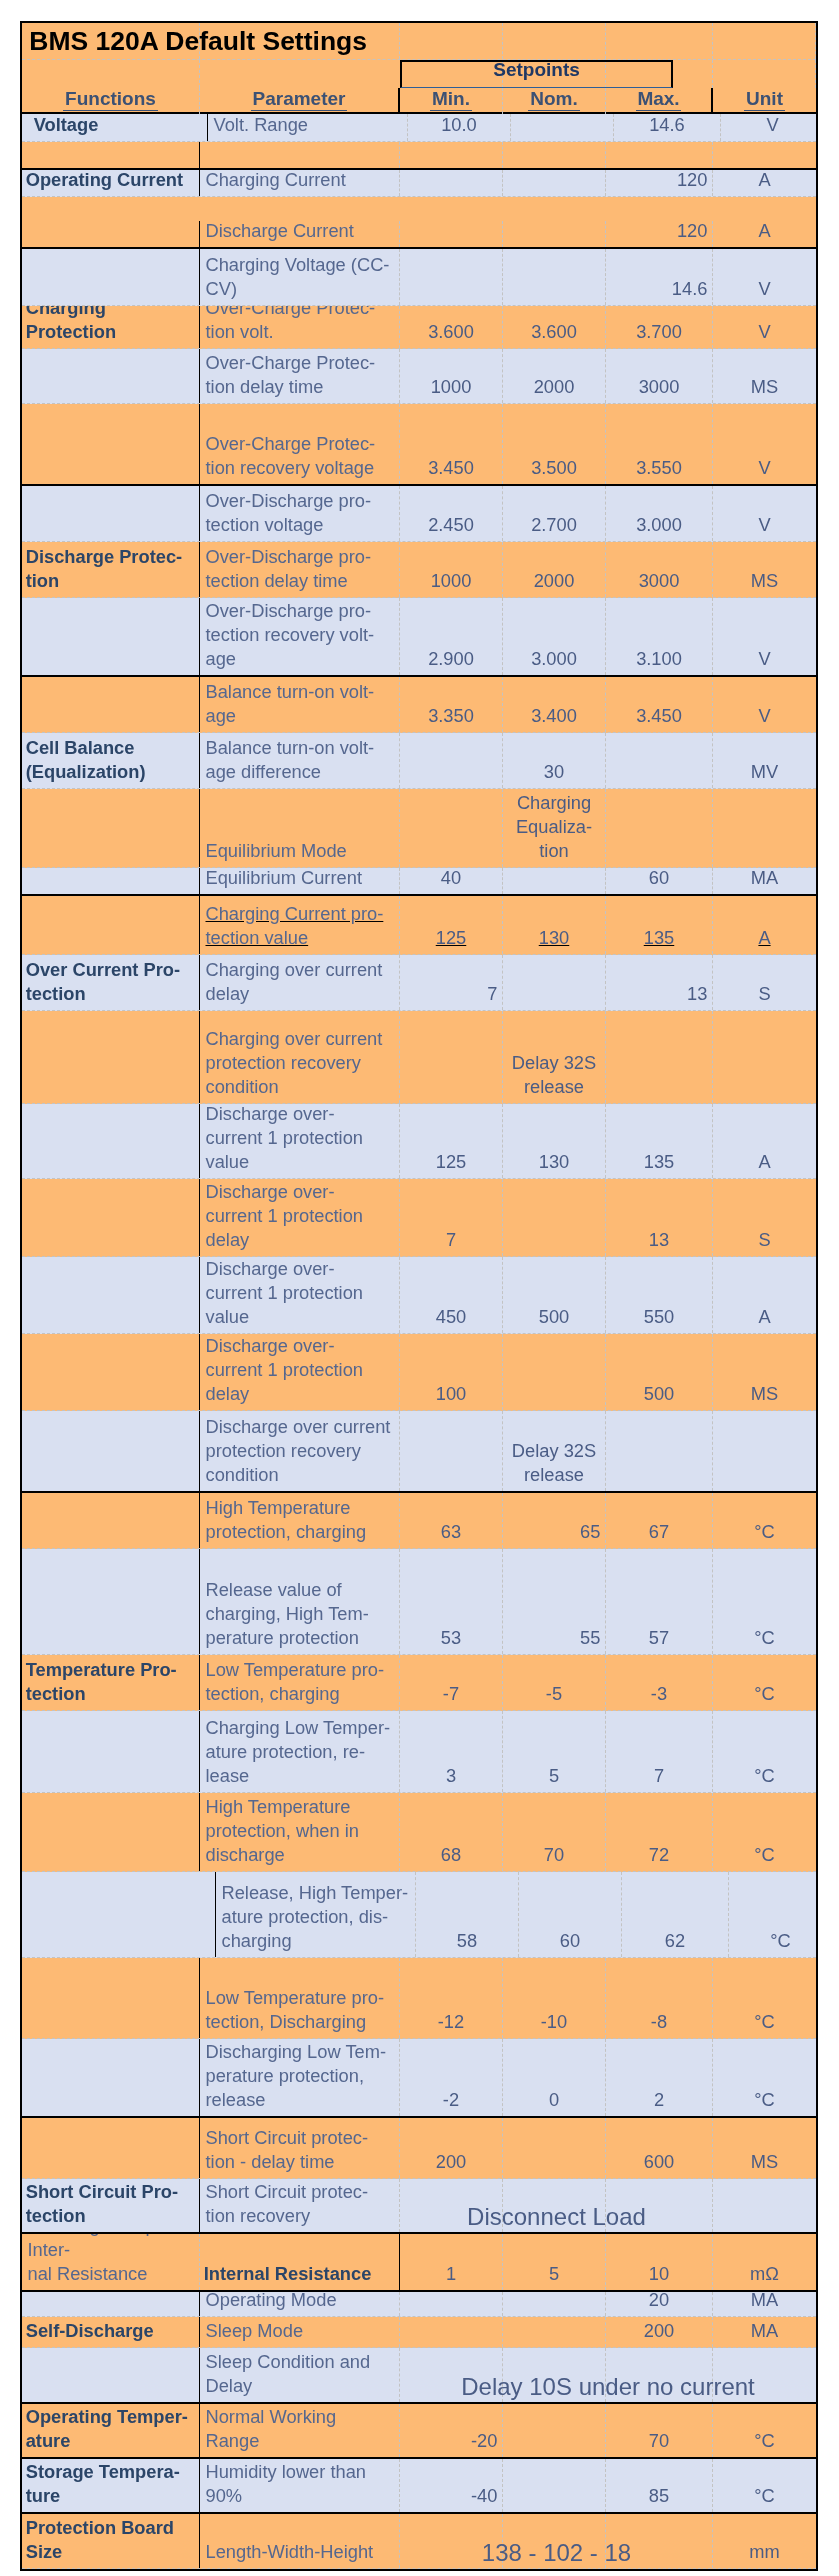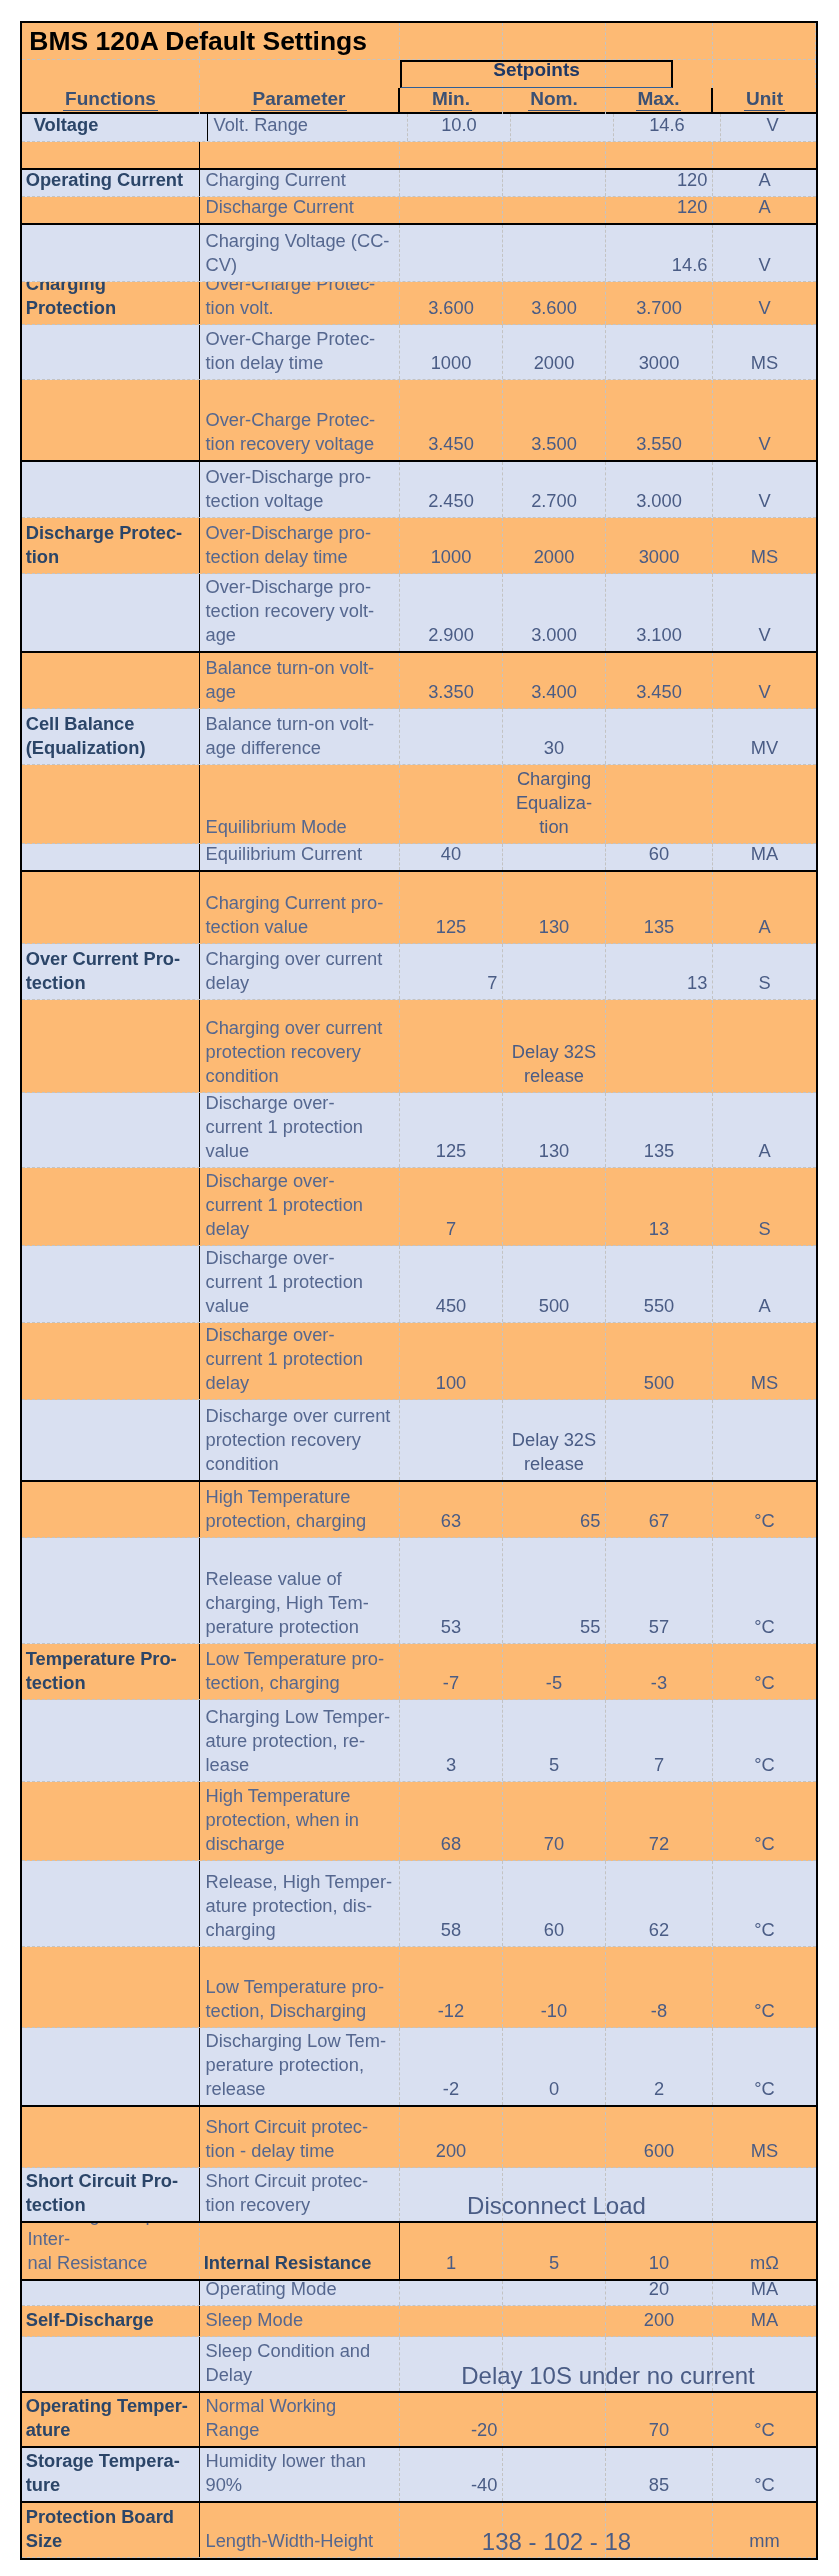--- a/index.html
+++ b/index.html
@@ -106,21 +106,21 @@
           <div class="cell c-unit"></div>
         </div>
         <div class="row blue" style="height: 27.5px;">
           <div class="cell c-func">Operating Current</div>
           <div class="cell c-param">Charging Current</div>
           <div class="cell c-val"></div>
           <div class="cell c-val"></div>
           <div class="cell c-val ra">120</div>
           <div class="cell c-unit">A</div>
         </div>
-        <div class="row end" style="height: 27.5px;">
+        <div class="row end" style="height: 27.5px; margin-top: 24px;">
           <div class="cell c-func"></div>
           <div class="cell c-param">Discharge Current</div>
           <div class="cell c-val"></div>
           <div class="cell c-val"></div>
           <div class="cell c-val ra">120</div>
           <div class="cell c-unit">A</div>
         </div>
         <div class="row blue" style="height: 57px;">
           <div class="cell c-func"></div>
           <div class="cell c-param">Charging Voltage (CC-
@@ -216,21 +216,21 @@
           <div class="cell c-unit"></div>
         </div>
         <div class="row blue end" style="height: 28px;">
           <div class="cell c-func"></div>
           <div class="cell c-param">Equilibrium Current</div>
           <div class="cell c-val">40</div>
           <div class="cell c-val"></div>
           <div class="cell c-val">60</div>
           <div class="cell c-unit">MA</div>
         </div>
-        <div class="row" style="height: 72px;">
+        <div class="row" style="height: 59px; text-decoration: underline;">
           <div class="cell c-func"></div>
           <div class="cell c-param">Charging Current pro-
 tection value</div>
           <div class="cell c-val">125</div>
           <div class="cell c-val">130</div>
           <div class="cell c-val">135</div>
           <div class="cell c-unit">A</div>
         </div>
         <div class="row blue" style="height: 56px;">
           <div class="cell c-func">Over Current Pro-
@@ -346,21 +346,21 @@
         <div class="row" style="height: 79px;">
           <div class="cell c-func"></div>
           <div class="cell c-param">High Temperature
 protection, when in
 discharge</div>
           <div class="cell c-val">68</div>
           <div class="cell c-val">70</div>
           <div class="cell c-val">72</div>
           <div class="cell c-unit">°C</div>
         </div>
-        <div class="row blue" style="height: 86px;">
+        <div class="row blue" style="height: 86px; padding-left: 16px;">
           <div class="cell c-func"></div>
           <div class="cell c-param">Release, High Temper-
 ature protection, dis-
 charging</div>
           <div class="cell c-val">58</div>
           <div class="cell c-val">60</div>
           <div class="cell c-val">62</div>
           <div class="cell c-unit">°C</div>
         </div>
         <div class="row" style="height: 81px;">

